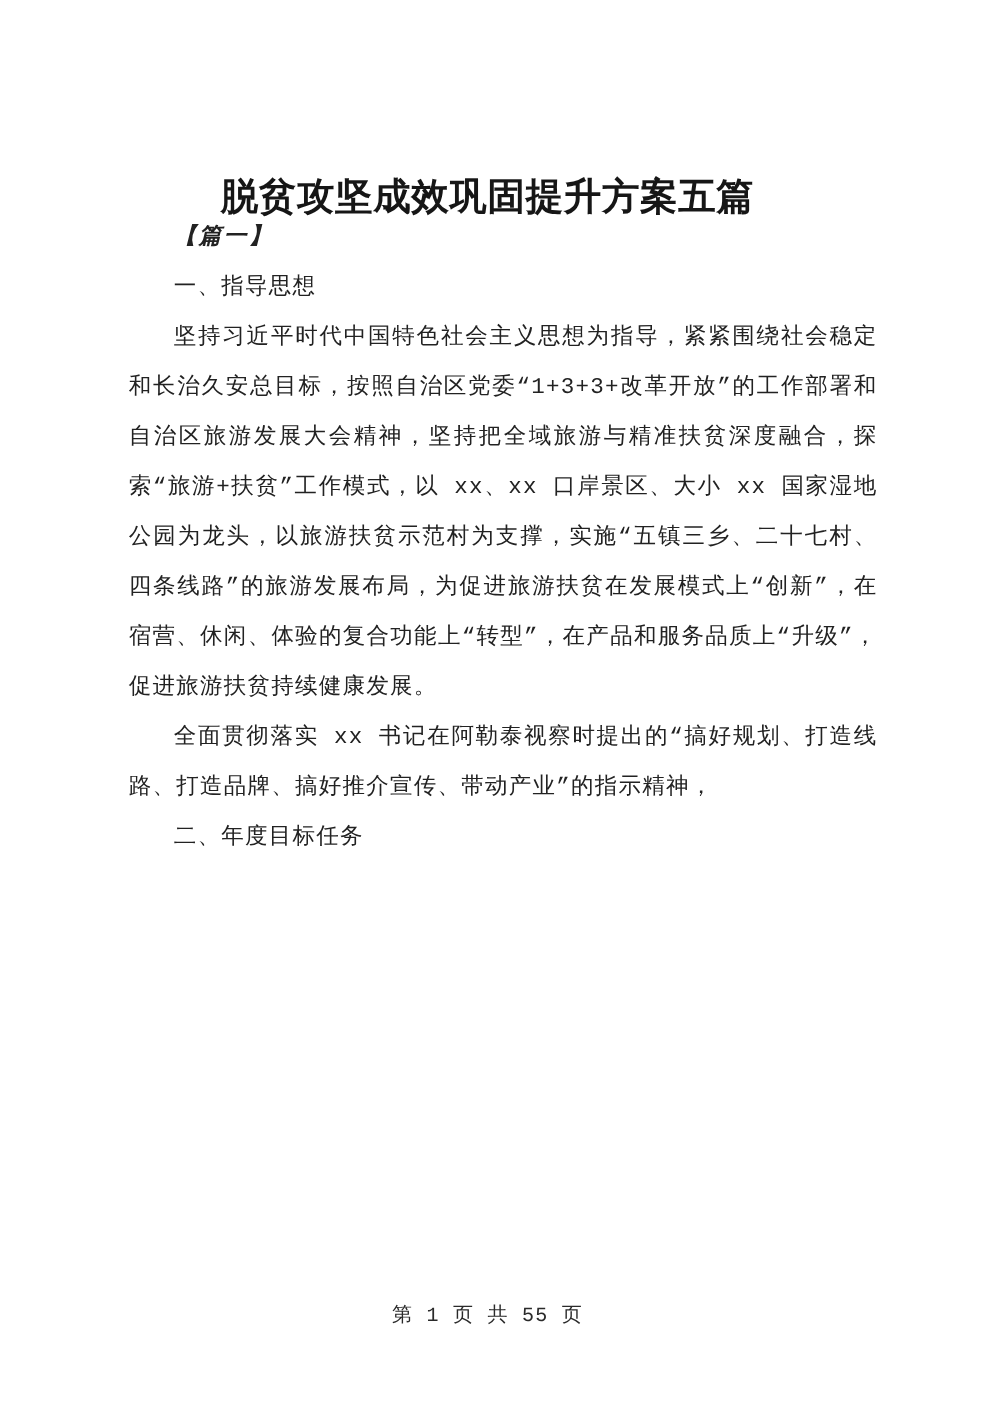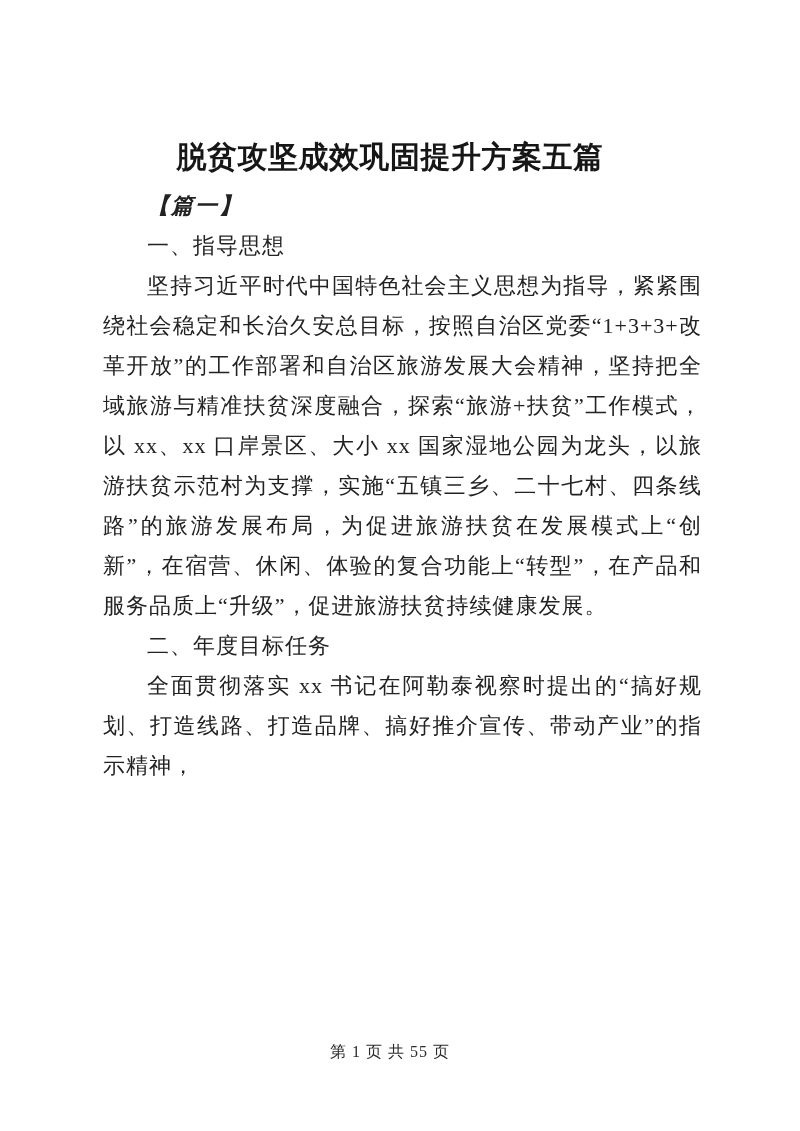--- a/index.html
+++ b/index.html
@@ -5,40 +5,40 @@
   * { margin: 0; padding: 0; box-sizing: border-box; }
   html, body {
     background: #ffffff;
   }
   .page {
     position: relative;
     width: 780px;
     height: 1131px;
     background: #ffffff;
     overflow: hidden;
-    font-family: Liberation Serif, serif;
+    font-family: Liberation Mono, monospace;
     color: #1c1c1c;
   }
   .doc-title {
     position: absolute;
     top: 137px;
     left: 0;
     right: 0;
     text-align: center;
     font-size: 30px;
     font-weight: 700;
     letter-spacing: 0.5px;
     color: #161616;
   }
   .content {
     position: absolute;
-    top: 186px;
+    top: 170px;
     left: 103px;
     width: 599px;
-    font-size: 22px;
+    font-size: 18px;
     line-height: 40px;
     letter-spacing: 1px;
     text-align: justify;
     color: #222222;
   }
   .content p {
     text-indent: 2em;
   }
   .section-marker {
     font-style: italic;
@@ -60,19 +60,19 @@
 <body>
 
 <div class="page">
 
   <h1 class="doc-title">脱贫攻坚成效巩固提升方案五篇</h1>
 
   <div class="content">
     <p class="section-marker">【篇一】</p>
     <p>一、指导思想</p>
     <p>坚持习近平时代中国特色社会主义思想为指导，紧紧围绕社会稳定和长治久安总目标，按照自治区党委“1+3+3+改革开放”的工作部署和自治区旅游发展大会精神，坚持把全域旅游与精准扶贫深度融合，探索“旅游+扶贫”工作模式，以 xx、xx 口岸景区、大小 xx 国家湿地公园为龙头，以旅游扶贫示范村为支撑，实施“五镇三乡、二十七村、四条线路”的旅游发展布局，为促进旅游扶贫在发展模式上“创新”，在宿营、休闲、体验的复合功能上“转型”，在产品和服务品质上“升级”，促进旅游扶贫持续健康发展。</p>
+    <p>全面贯彻落实 xx 书记在阿勒泰视察时提出的“搞好规划、打造线路、打造品牌、搞好推介宣传、带动产业”的指示精神，</p>
     <p>二、年度目标任务</p>
-    <p>全面贯彻落实 xx 书记在阿勒泰视察时提出的“搞好规划、打造线路、打造品牌、搞好推介宣传、带动产业”的指示精神，</p>
   </div>
 
   <div class="footer">第 1 页  共 55 页</div>
 
 </div>
 
 </body></html>

